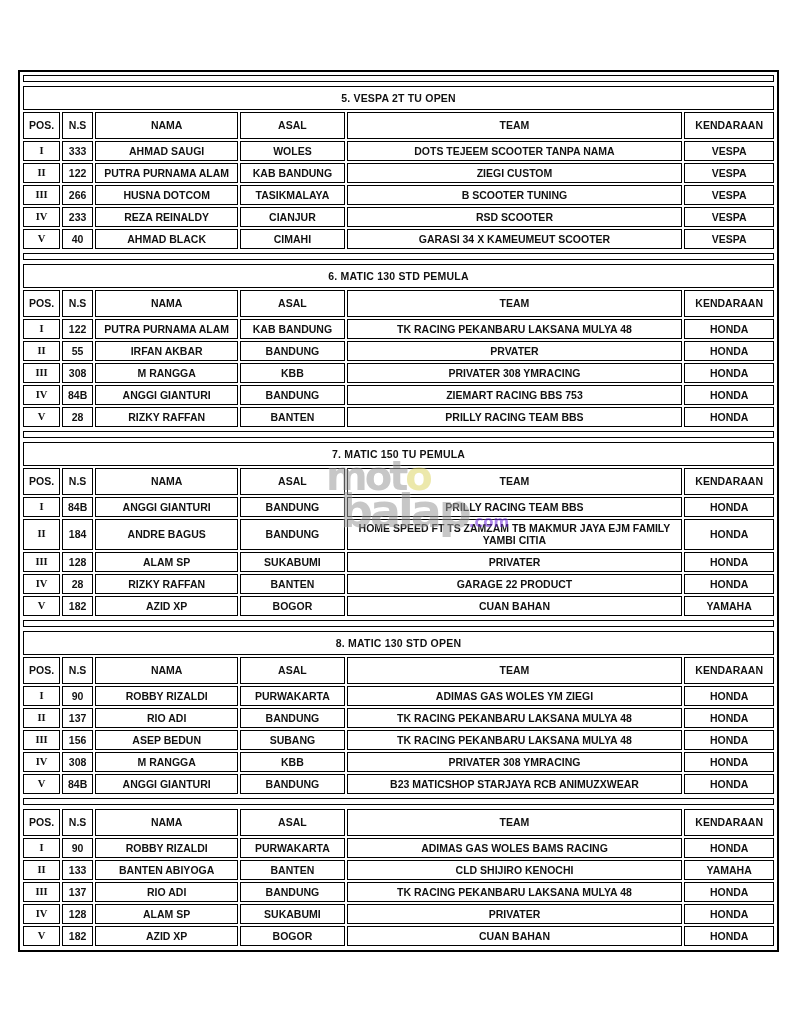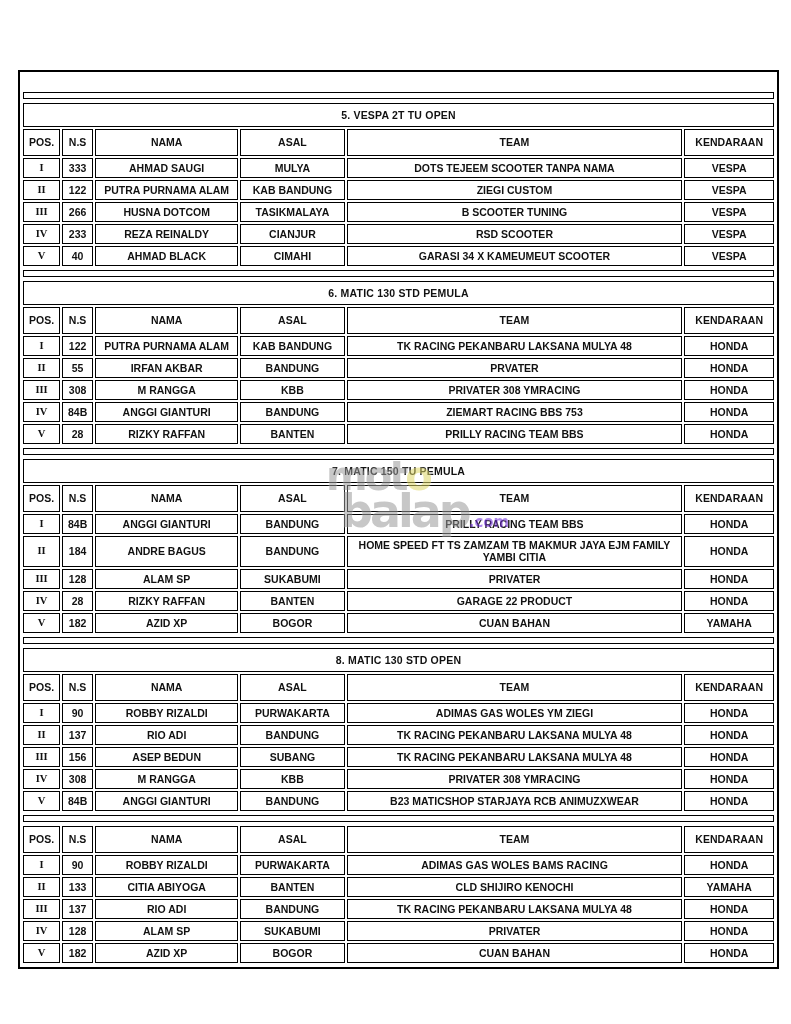--- a/index.html
+++ b/index.html
@@ -15,21 +15,21 @@
     color: #111;
     overflow: hidden;
   }
   .sheet-border {
     position: absolute;
     left: 18px;
     top: 70px;
     width: 755px;
     border: 2px solid #000;
     background: #fff;
-    padding: 18px 1px 2px 1px;
+    padding: 1px 1px 2px 1px;
   }
   .section { width: 100%; }
   .spacer {
     height: 5px;
     border: 1px solid #000;
     margin: 2px;
   }
   table.results {
     width: 100%;
     border-collapse: separate;
@@ -131,21 +131,21 @@
           <th>ASAL</th>
           <th>TEAM</th>
           <th>KENDARAAN</th>
         </tr>
       </thead>
       <tbody>
   <tr class="data-row">
     <td class="c-pos">I</td>
     <td class="c-ns">333</td>
     <td class="c-nama">AHMAD SAUGI</td>
-    <td class="c-asal">MULYA</td>
+    <td class="c-asal">WOLES</td>
     <td class="c-team">DOTS TEJEEM SCOOTER TANPA NAMA</td>
     <td class="c-kendaraan">VESPA</td>
   </tr>
 
   <tr class="data-row">
     <td class="c-pos">II</td>
     <td class="c-ns">122</td>
     <td class="c-nama">PUTRA PURNAMA ALAM</td>
     <td class="c-asal">KAB BANDUNG</td>
     <td class="c-team">ZIEGI CUSTOM</td>
@@ -428,21 +428,21 @@
     <td class="c-ns">90</td>
     <td class="c-nama">ROBBY RIZALDI</td>
     <td class="c-asal">PURWAKARTA</td>
     <td class="c-team">ADIMAS GAS WOLES BAMS RACING</td>
     <td class="c-kendaraan">HONDA</td>
   </tr>
 
   <tr class="data-row">
     <td class="c-pos">II</td>
     <td class="c-ns">133</td>
-    <td class="c-nama">CITIA ABIYOGA</td>
+    <td class="c-nama">BANTEN ABIYOGA</td>
     <td class="c-asal">BANTEN</td>
     <td class="c-team">CLD SHIJIRO KENOCHI</td>
     <td class="c-kendaraan">YAMAHA</td>
   </tr>
 
   <tr class="data-row">
     <td class="c-pos">III</td>
     <td class="c-ns">137</td>
     <td class="c-nama">RIO ADI</td>
     <td class="c-asal">BANDUNG</td>

